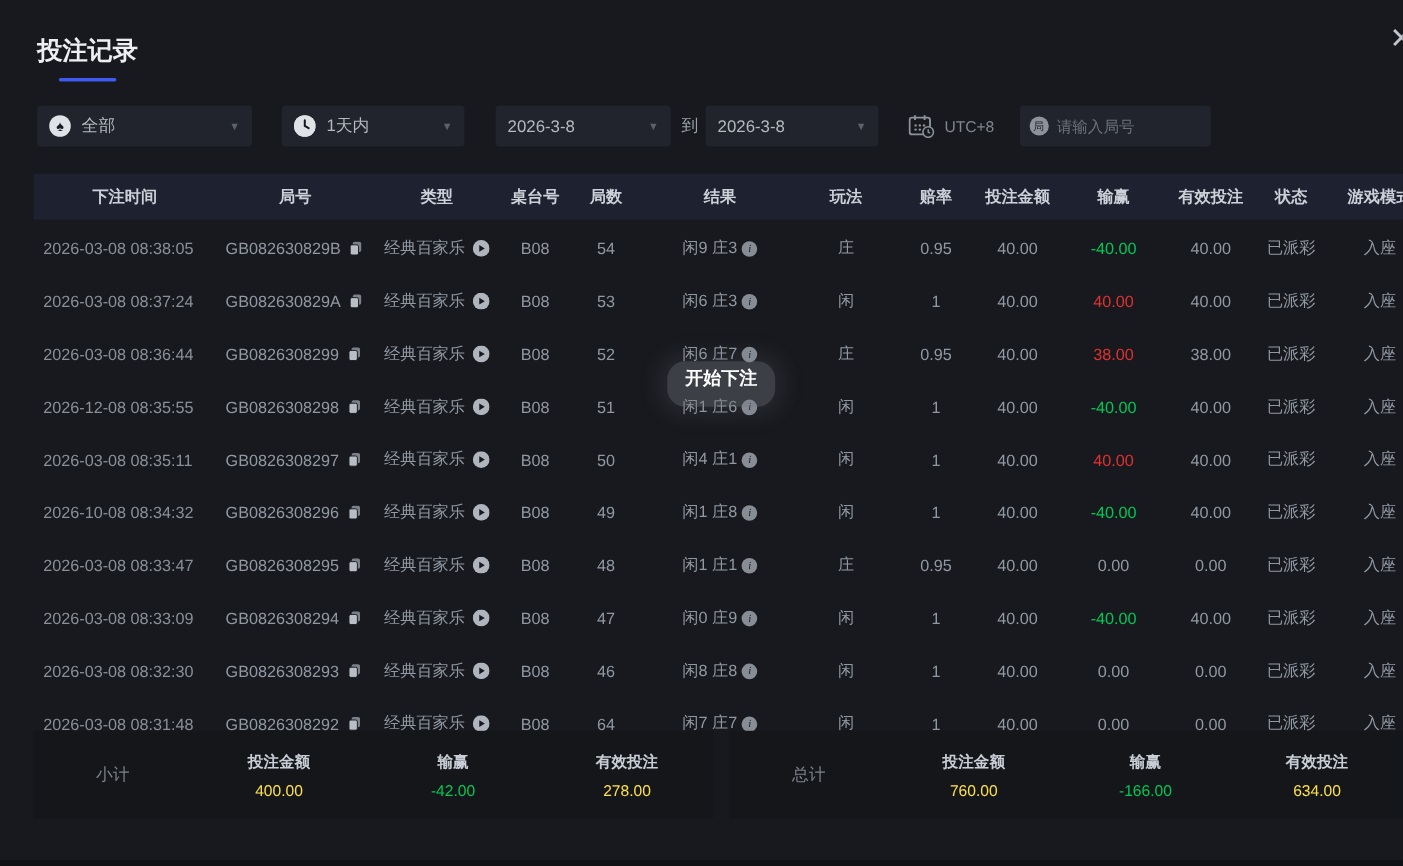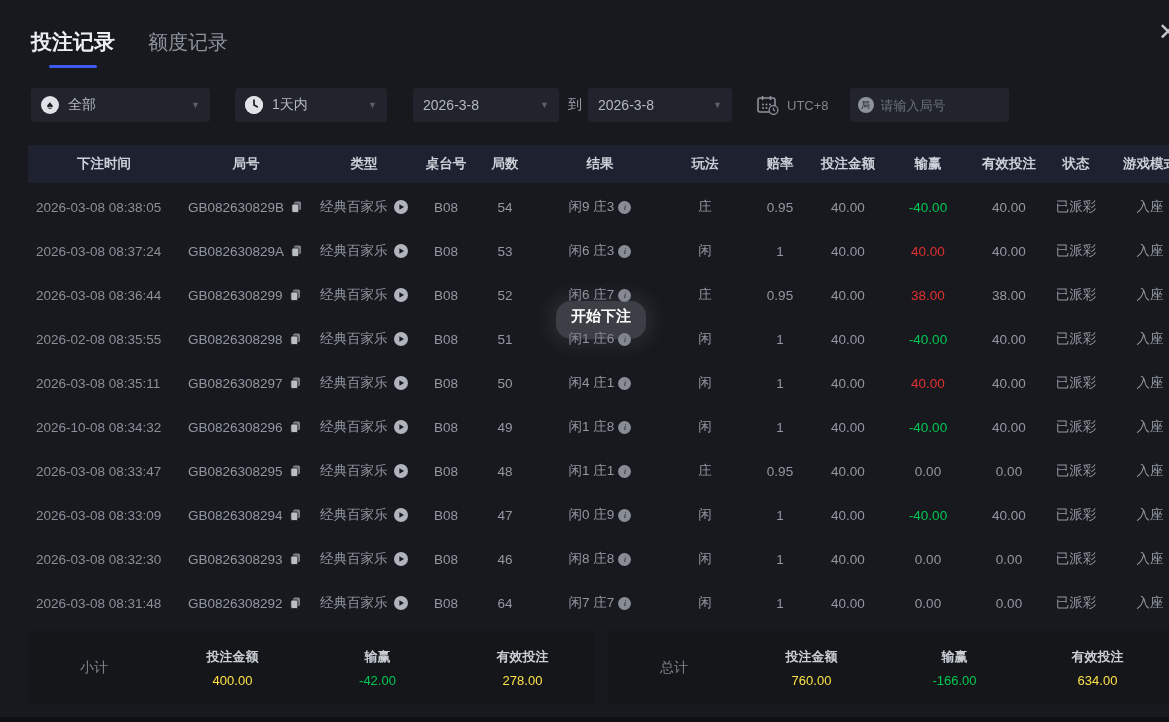--- a/index.html
+++ b/index.html
@@ -4,21 +4,21 @@
 <style>
   * { margin:0; padding:0; box-sizing:border-box; }
   html,body { width:1169px; height:722px; }
   body {
     position:relative; overflow:hidden;
     background:#17191e;
     font-family:"Liberation Sans","DejaVu Sans",sans-serif;
     color:#9298a2;
   }
   
-  .tabs { position:absolute; left:31px; top:28px; display:flex; gap:33px; align-items:baseline; }
+  .tabs { position:absolute; left:31px; top:28px; display:flex; gap:33px; align-items:baseline;flex-direction:column; }
   .tab { font-size:20px; color:#8d939c; cursor:pointer; }
   .tab.active { font-size:21px; font-weight:bold; color:#eceef1; position:relative; }
   .tab.active::after { content:""; position:absolute; left:50%; transform:translateX(-50%);
     bottom:-12px; width:48px; height:3px; border-radius:2px; background:#3d5bf0; }
   .close-x { position:absolute; top:18px; right:-9px; font-size:24px; color:#c2c6cc; cursor:pointer; }
 
   
   .filterbar { position:absolute; left:31px; top:88px; height:34px; display:flex; align-items:center; }
   .sel {
     height:34px; background:#21242c; border-radius:3px; display:flex; align-items:center;
@@ -67,21 +67,21 @@
     font-family:"Liberation Serif","DejaVu Serif",serif; cursor:pointer; flex:0 0 auto; }
   .icon-svg { display:inline-flex; cursor:pointer; flex:0 0 auto; }
 
   
   .toast { position:absolute; left:556px; top:301px; height:38px; line-height:30px;
     padding:0 15px; border-radius:15px; background:rgba(118,121,128,0.40);
     box-shadow:0 0 16px 8px rgba(118,121,128,0.16);
     color:#ffffff; font-size:15px; font-weight:bold; z-index:5; }
 
   
-  .summary { position:absolute; left:28px; top:631px; display:flex; gap:13px;align-items:flex-end; }
+  .summary { position:absolute; left:28px; top:609px; display:flex; gap:13px;align-items:flex-end; }
   .sumcard { height:73px; background:#14161a; display:flex; align-items:center; }
   .sumcard.left { width:567px; }
   .sumcard.right { width:561px; }
   .sum-label { width:132px; text-align:center; color:#7d828c; font-size:14px; }
   .sum-stat { flex:1; text-align:center; }
   .sum-stat .k { color:#c9ced6; font-size:13px; font-weight:bold; }
   .sum-stat .v { margin-top:7px; color:#fde047; font-size:13px; }
   .sum-stat .v.green { color:#00c853; }
 
   .bottom-strip { position:absolute; left:0; bottom:0; width:100%; height:5px; background:#0e1014; }
@@ -259,21 +259,21 @@
     <div class="cell">庄</div>
     <div class="cell">0.95</div>
     <div class="cell">40.00</div>
     <div class="cell c-winloss tone-pos">38.00</div>
     <div class="cell">38.00</div>
     <div class="cell">已派彩</div>
     <div class="cell">入座</div>
   </div>
 
   <div class="trow grid13">
-    <div class="cell c-time">2026-02-08 08:35:55</div>
+    <div class="cell c-time">2026-12-08 08:35:55</div>
     <div class="cell c-gid">
       <span>GB0826308298</span>
       <span class="icon-svg">
         <svg width="11" height="12" viewBox="0 0 11 12">
           <rect x="3" y="0.5" width="7" height="8.5" rx="1.5" fill="#7b8089"></rect>
           <rect x="0.8" y="3" width="7" height="8.5" rx="1.5" fill="#b9bdc4" stroke="#17191e" stroke-width="0.8"></rect>
         </svg>
       </span>
     </div>
     <div class="cell c-type">

